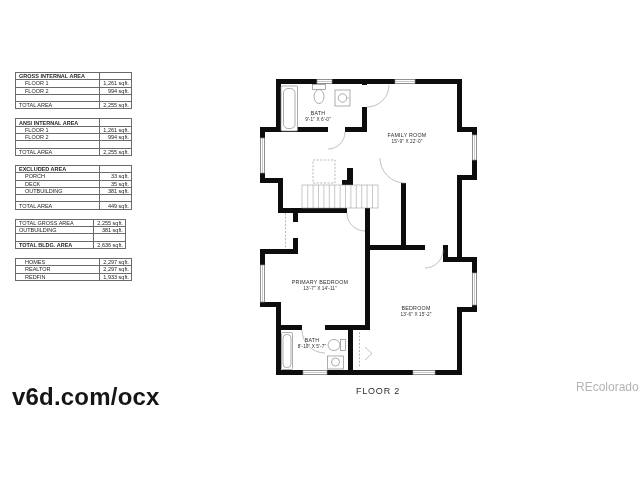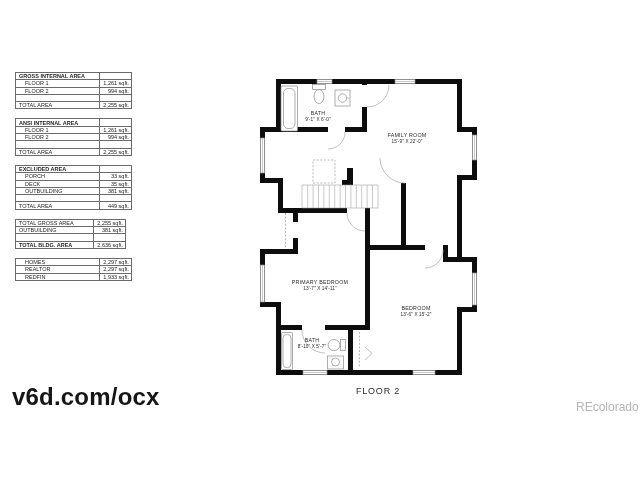--- a/index.html
+++ b/index.html
@@ -8,21 +8,21 @@
   table.atable{border-collapse:collapse;margin:0 0 9px 0;table-layout:fixed;}
   table.atable td{border:1px solid #6a6a6a;height:6.3px;font-size:5.5px;line-height:6px;
     padding:0 2px 0 3px;color:#1f1f1f;white-space:nowrap;overflow:hidden;}
   td.c1{width:72px;}
   td.c2{width:26px;text-align:right;padding-right:2px;}
   tr.header td.c1{font-weight:bold;}
   tr.item td.c1{padding-left:9px;}
   tr.btotal td.c1{font-weight:bold;}
   .plan{position:absolute;left:255px;top:50px;}
   .site{position:absolute;left:12px;top:383px;font-size:24px;color:#161616;letter-spacing:.2px;font-weight:bold;}
-  .wm{position:absolute;left:576px;top:400px;font-size:12px;color:#b4b4b4;}
+  .wm{position:absolute;left:576px;top:380px;font-size:12px;color:#b4b4b4;}
   svg .wall{fill:#0d0d0d;}
   svg .fix{fill:#fff;stroke:#8a8a8a;stroke-width:.7;}
   svg .thin{stroke:#9a9a9a;stroke-width:.55;fill:none;}
   svg .arc{stroke:#b0b0b0;stroke-width:.8;fill:none;}
   svg .dash{stroke:#9a9a9a;stroke-width:.7;fill:none;stroke-dasharray:2 1.6;}
   svg text{fill:#2b2b2b;}
   .rname{font-size:5.3px;letter-spacing:.25px;}
   .rdims{font-size:4.7px;letter-spacing:.1px;}
   .fl2{font-size:9px;letter-spacing:.8px;}
 </style>

